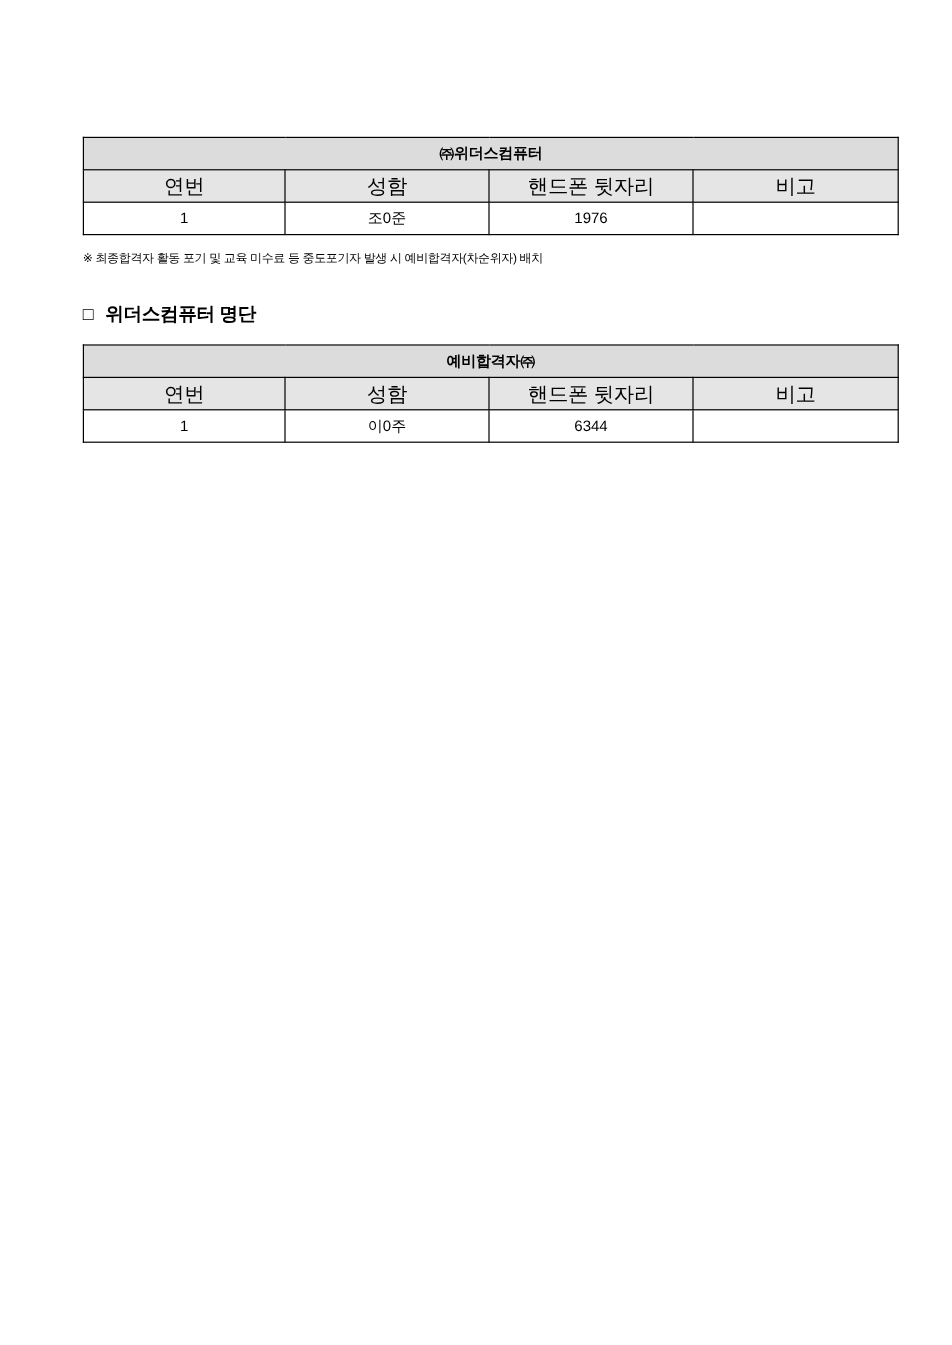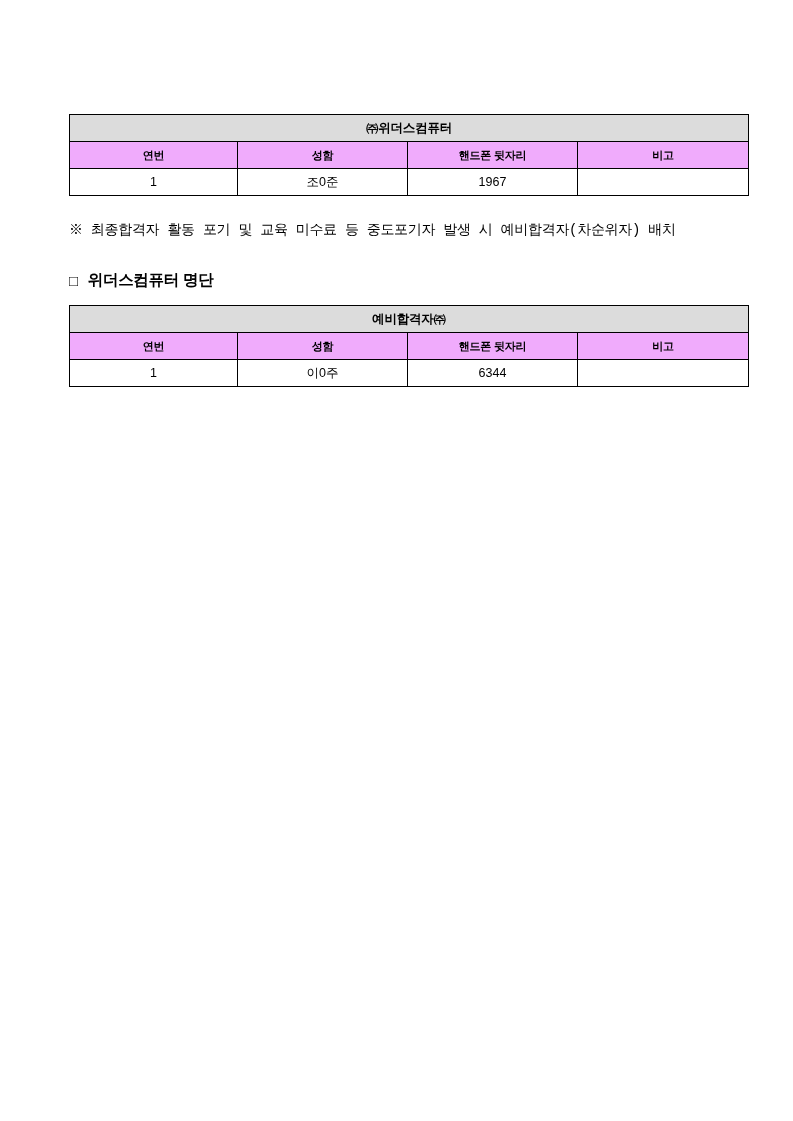--- a/index.html
+++ b/index.html
@@ -42,41 +42,40 @@
     vertical-align: middle;
     font-weight: normal;
   }
   table.grid .hdr-company {
     background: #dcdcdc;
     font-weight: bold;
     font-size: 12.5px;
     letter-spacing: -0.2px;
   }
   table.grid .hdr-col {
-    background: #f0abfc;
-    font-weight: bold;
-    font-size: 11px;
+    background: #e5e5e5;
+    font-weight: normal;
+    font-size: 17px;
     letter-spacing: -0.2px;
   }
   table.grid td.cell {
     background: #ffffff;
     font-size: 12.5px;
   }
   .col-no   { width: 168px; }
   .col-name { width: 170px; }
   .col-phone{ width: 170px; }
   .col-note { width: 171px; }
 
   .note {
-    margin-top: 24px;
-    font-size: 14px;
+    margin-top: 12px;
+    font-size: 10px;
     letter-spacing: -0.3px;
     line-height: 1.5;
     white-space: nowrap;
-    font-family: Liberation Mono, monospace;
   }
   .section-title {
     margin-top: 29px;
     margin-bottom: 14px;
     font-size: 15.5px;
     font-weight: bold;
     letter-spacing: -0.3px;
     display: flex;
     align-items: center;
     gap: 10px;
@@ -105,21 +104,21 @@
         </tr>
         <tr>
           <td class="hdr-col">연번</td>
           <td class="hdr-col">성함</td>
           <td class="hdr-col">핸드폰 뒷자리</td>
           <td class="hdr-col">비고</td>
         </tr>
         <tr>
           <td class="cell">1</td>
           <td class="cell">조0준</td>
-          <td class="cell">1967</td>
+          <td class="cell">1976</td>
           <td class="cell"></td>
         </tr>
       </tbody>
     </table>
 
     <div class="note">※ 최종합격자 활동 포기 및 교육 미수료 등 중도포기자 발생 시 예비합격자(차순위자) 배치</div>
 
     <div class="section-title">
       <span class="sq">□</span>
       <span>위더스컴퓨터 명단</span>

